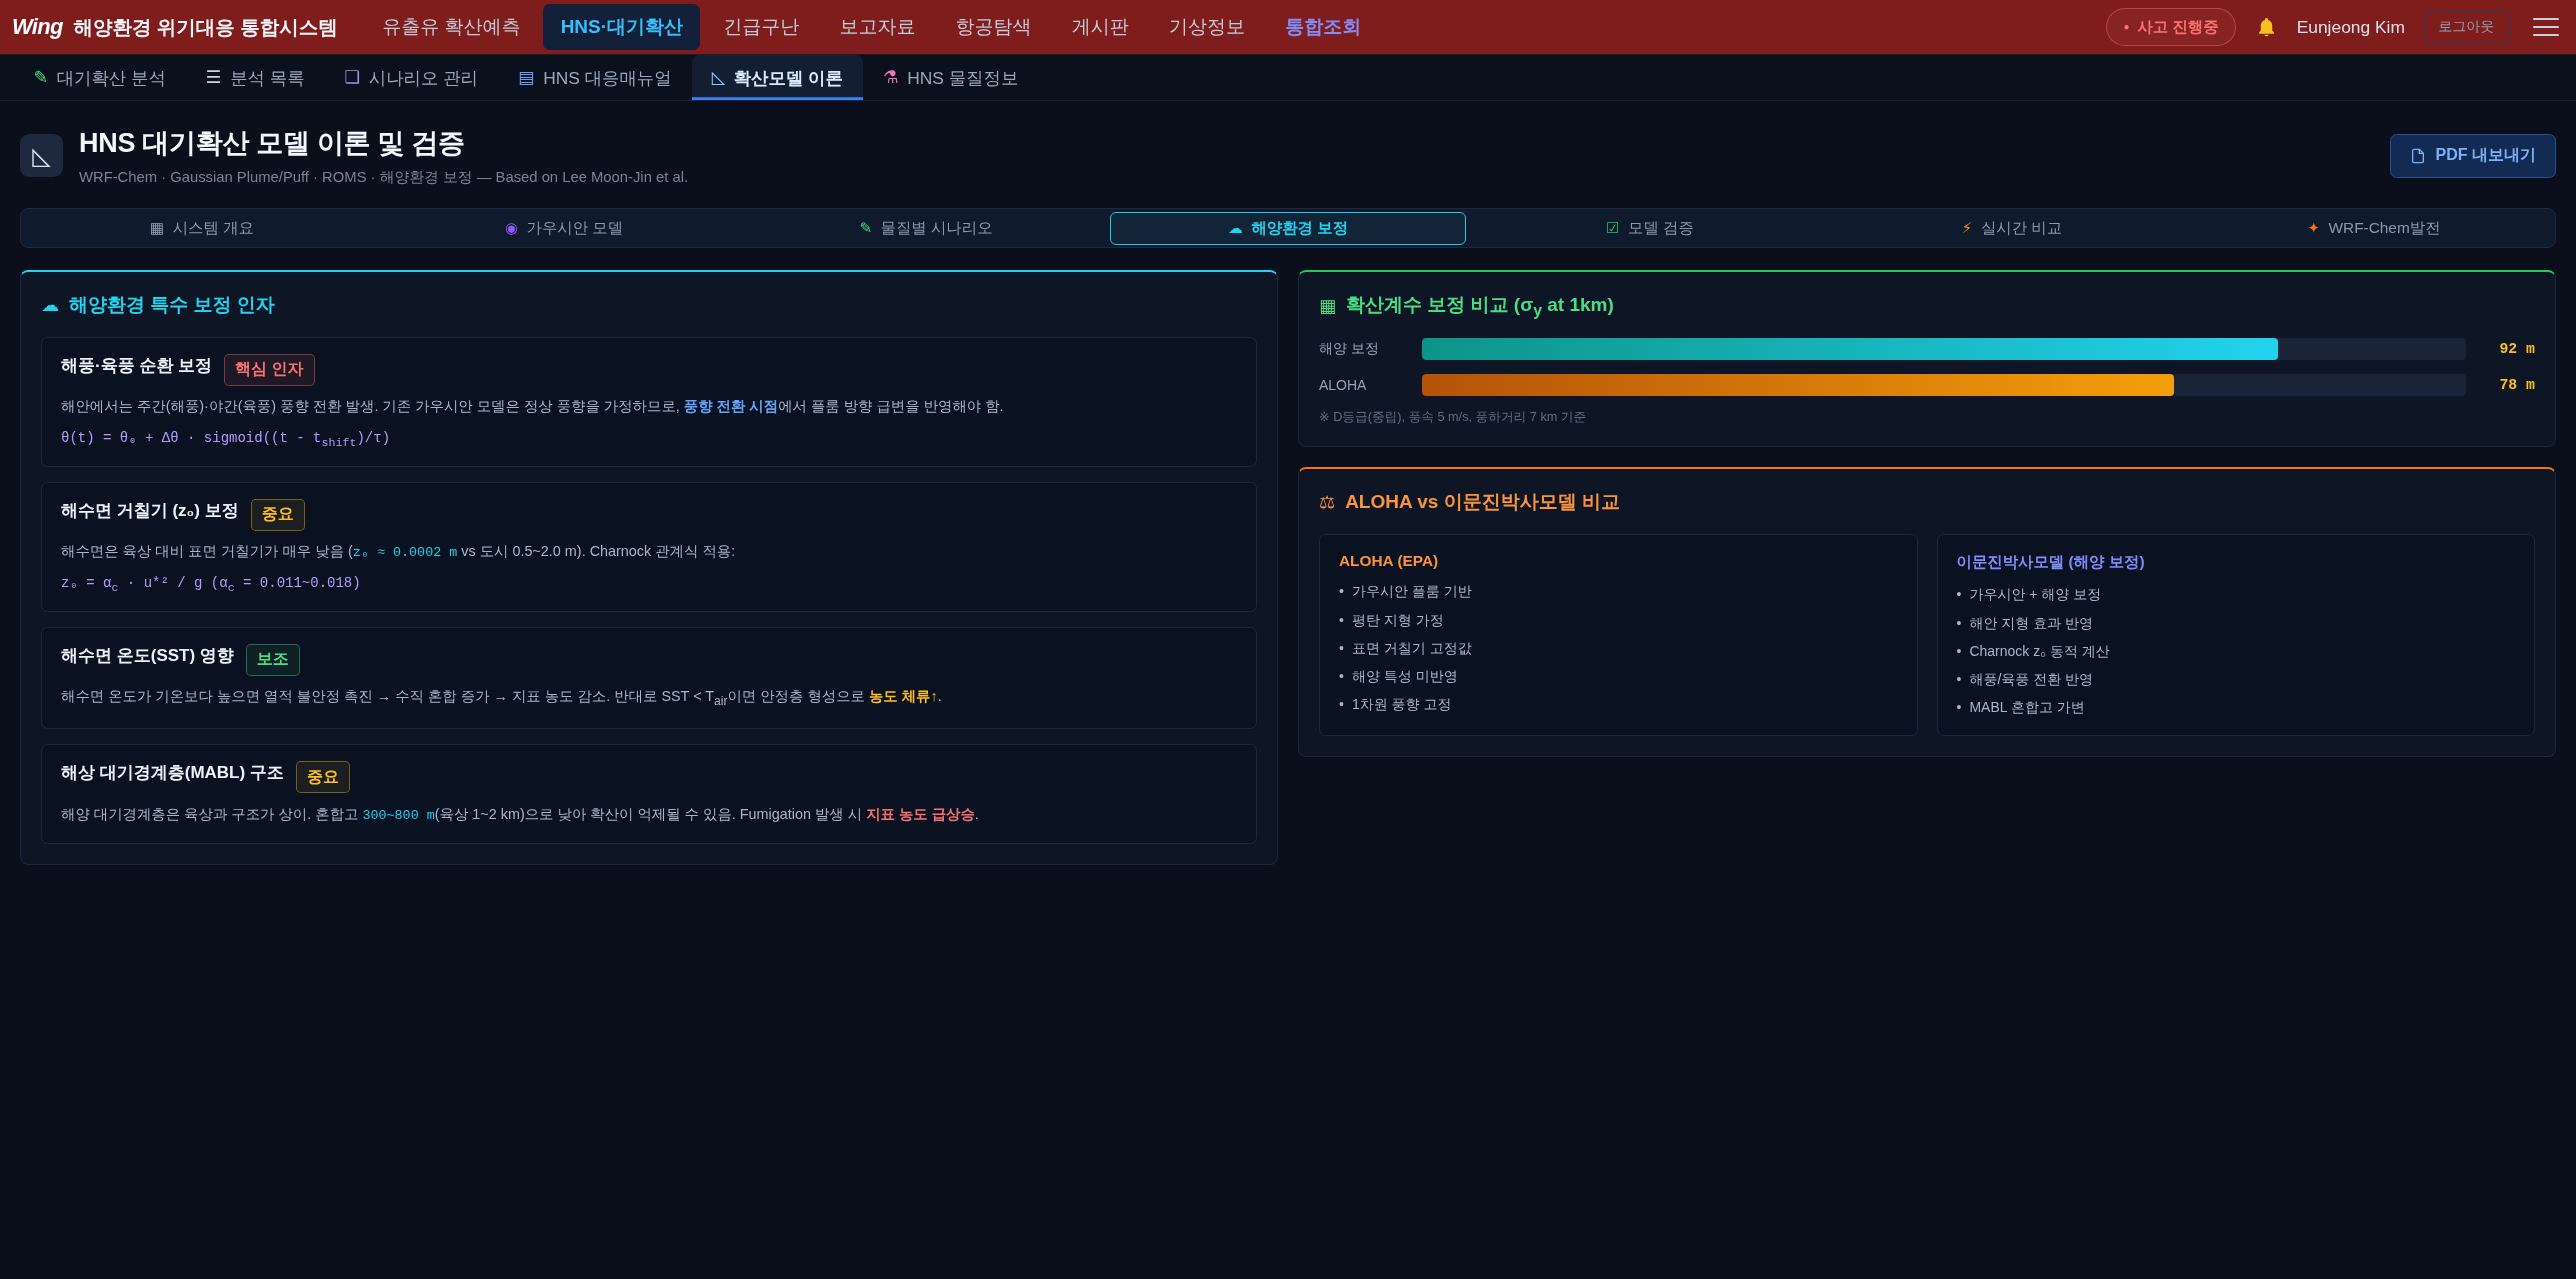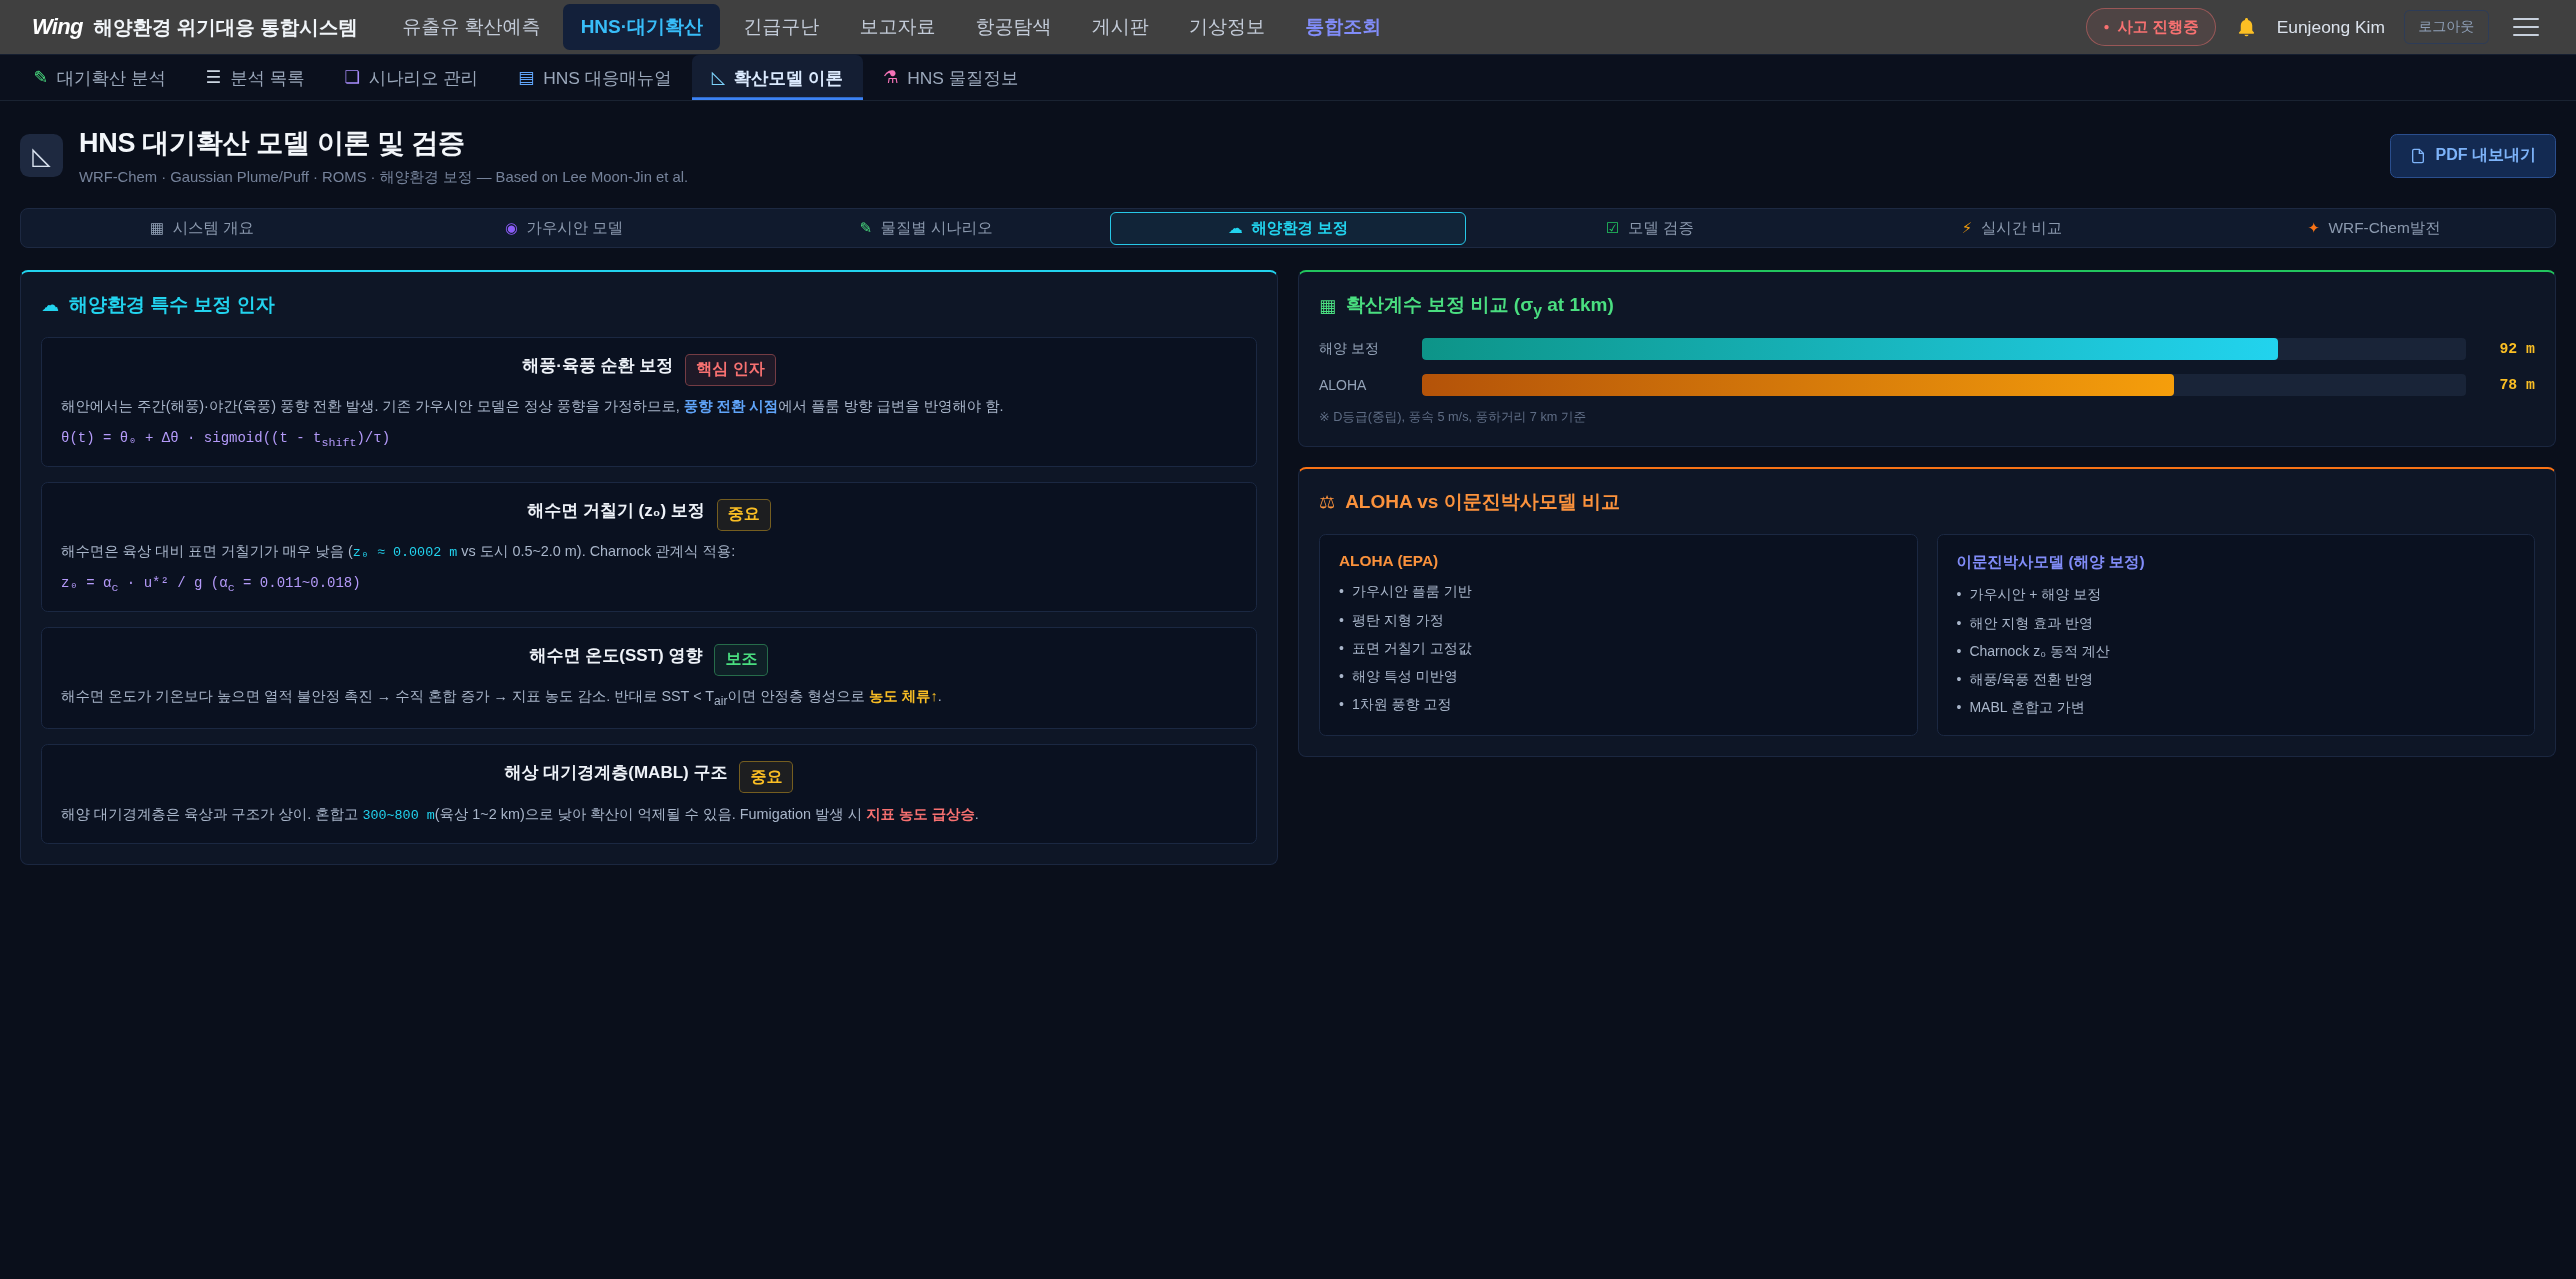--- a/index.html
+++ b/index.html
@@ -5,21 +5,21 @@
   * { box-sizing: border-box; }
   html,body { margin:0; padding:0; }
   body {
     width:100%; min-height:1279px;
     background:#0a0f1b; color:#e2e8f0;
     font-family:"Liberation Sans","DejaVu Sans",sans-serif;
   }
   a { text-decoration:none; color:inherit; }
 
   
-  .topnav{height:55px;display:flex;align-items:center;padding:0 32px;background:#404040;border-bottom:0.7px solid #151e30;gap:27px;}
+  .topnav{height:55px;display:flex;align-items:center;padding:0 12px;background:#7f1d1d;border-bottom:0.7px solid #151e30;gap:27px;}
   .brand{display:flex;align-items:center;gap:10.7px;white-space:nowrap;}
   .logo{font-size:22px;font-weight:800;font-style:italic;color:#ffffff;letter-spacing:-0.7px;}
   .app-title{font-size:19.5px;font-weight:700;color:#f1f5f9;}
   .mainnav{display:flex;align-items:center;gap:5.4px;flex:1;}
   .nav-item{font-size:19px;color:#c3cbd8;padding:10px 17.4px;border-radius:6.7px;cursor:pointer;white-space:nowrap;}
   .nav-item.active{background:#13203a;color:#38bdf8;font-weight:700;}
   .nav-item.accent{color:#818cf8;font-weight:700;}
   .topnav-right{display:flex;align-items:center;gap:19px;white-space:nowrap;}
   .incident-badge{display:flex;align-items:center;gap:8px;font-size:15.4px;font-weight:700;color:#f87171;background:rgba(248,113,113,.08);border:0.7px solid rgba(248,113,113,.45);border-radius:670px;padding:7.4px 16px;}
   .incident-badge .dot{font-size:10px;line-height:1;}
@@ -68,21 +68,21 @@
   .card.green-top{border-top-color:#22c55e;}
   .card.orange-top{border-top-color:#f97316;}
   .card-title{display:flex;align-items:center;gap:10px;font-size:19px;font-weight:800;margin:0 0 19px;}
   .card-title.cyan{color:#22d3ee;}
   .card-title.green{color:#4ade80;}
   .card-title.orange{color:#fb923c;}
   .ct-icon{font-size:18px;line-height:1;}
 
   .factor{background:#0a1120;border:0.7px solid #1b2842;border-radius:6.7px;padding:16px 19px;margin-bottom:14.8px;}
   .factor:last-child{margin-bottom:0;}
-  .factor-head{display:flex;align-items:flex-start;justify-content:center;gap:12px;margin-bottom:9.4px;}
+  .factor-head{display:flex;align-items:flex-start;justify-content:flex-start;gap:12px;margin-bottom:9.4px;}
   .factor-title{font-size:17px;font-weight:800;color:#eef2f8;margin:0;}
   .badge{font-size:16px;font-weight:700;padding:4.7px 10px;border-radius:4.7px;white-space:nowrap;flex-shrink:0;}
   .badge.red{color:#f87171;background:rgba(248,113,113,.09);border:0.7px solid rgba(248,113,113,.4);}
   .badge.amber{color:#fbbf24;background:rgba(251,191,36,.08);border:0.7px solid rgba(251,191,36,.4);}
   .badge.green{color:#4ade80;background:rgba(74,222,128,.08);border:0.7px solid rgba(74,222,128,.4);}
   .factor-desc{font-size:14.4px;line-height:1.65;color:#a9b6ca;margin:0;}
   .hl-blue{color:#60a5fa;font-weight:700;}
   .hl-amber{color:#fbbf24;font-weight:700;}
   .hl-red{color:#f87171;font-weight:700;}
   .code-cyan{font-family:"Liberation Mono","DejaVu Sans Mono",monospace;color:#22d3ee;font-size:13.4px;}

